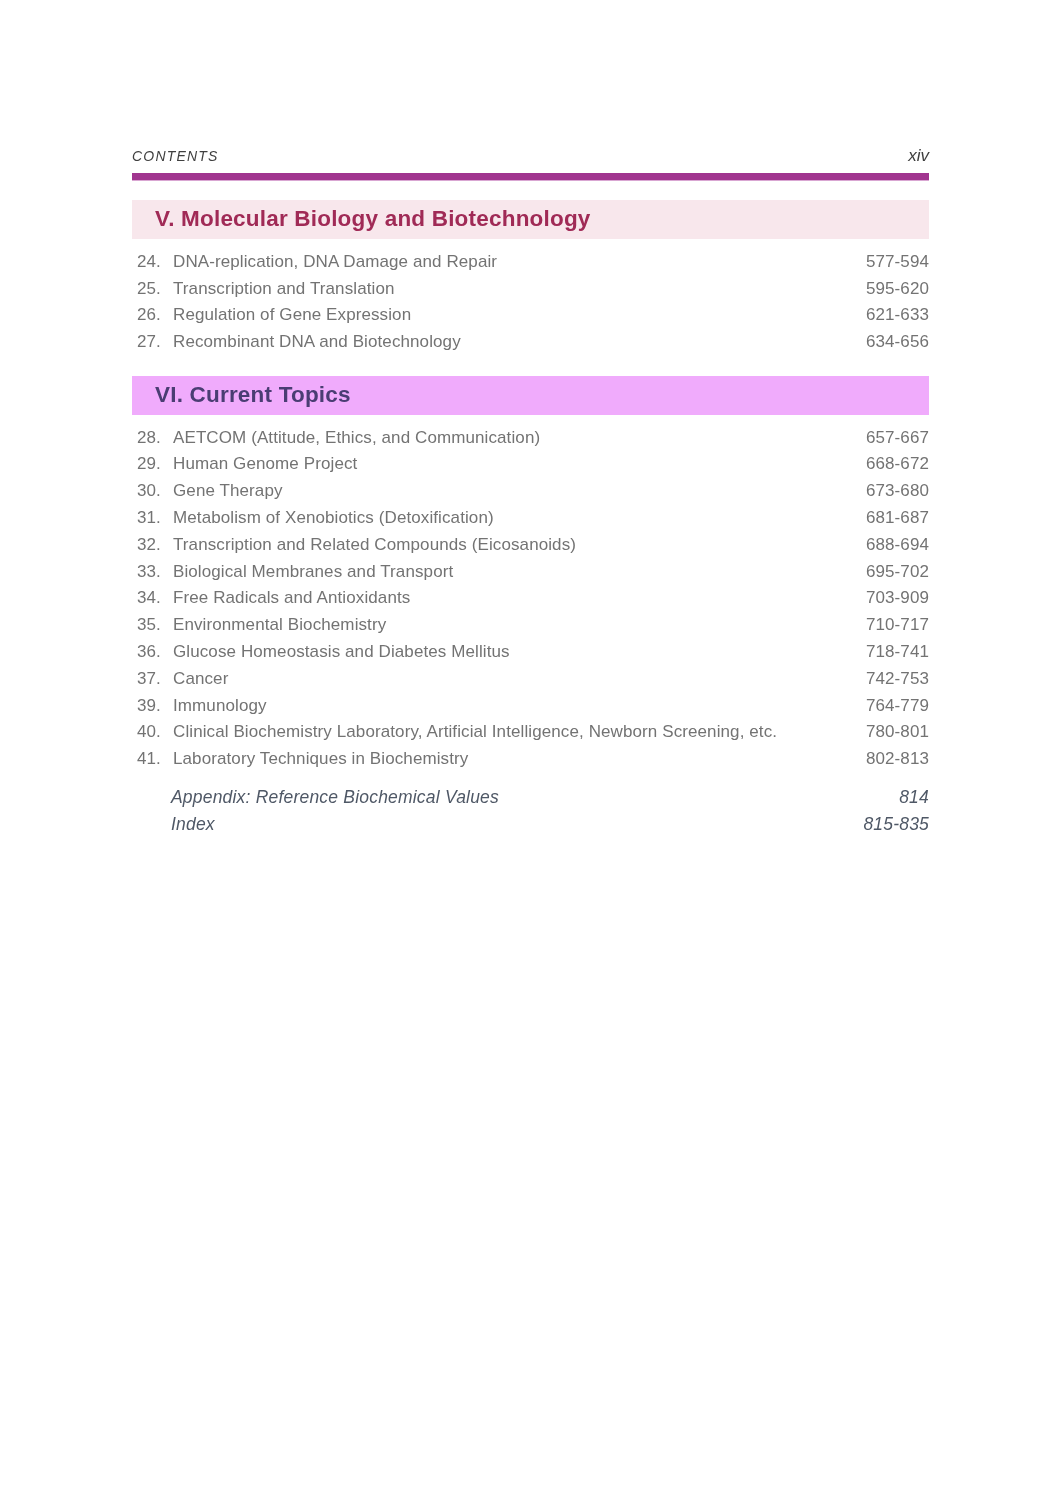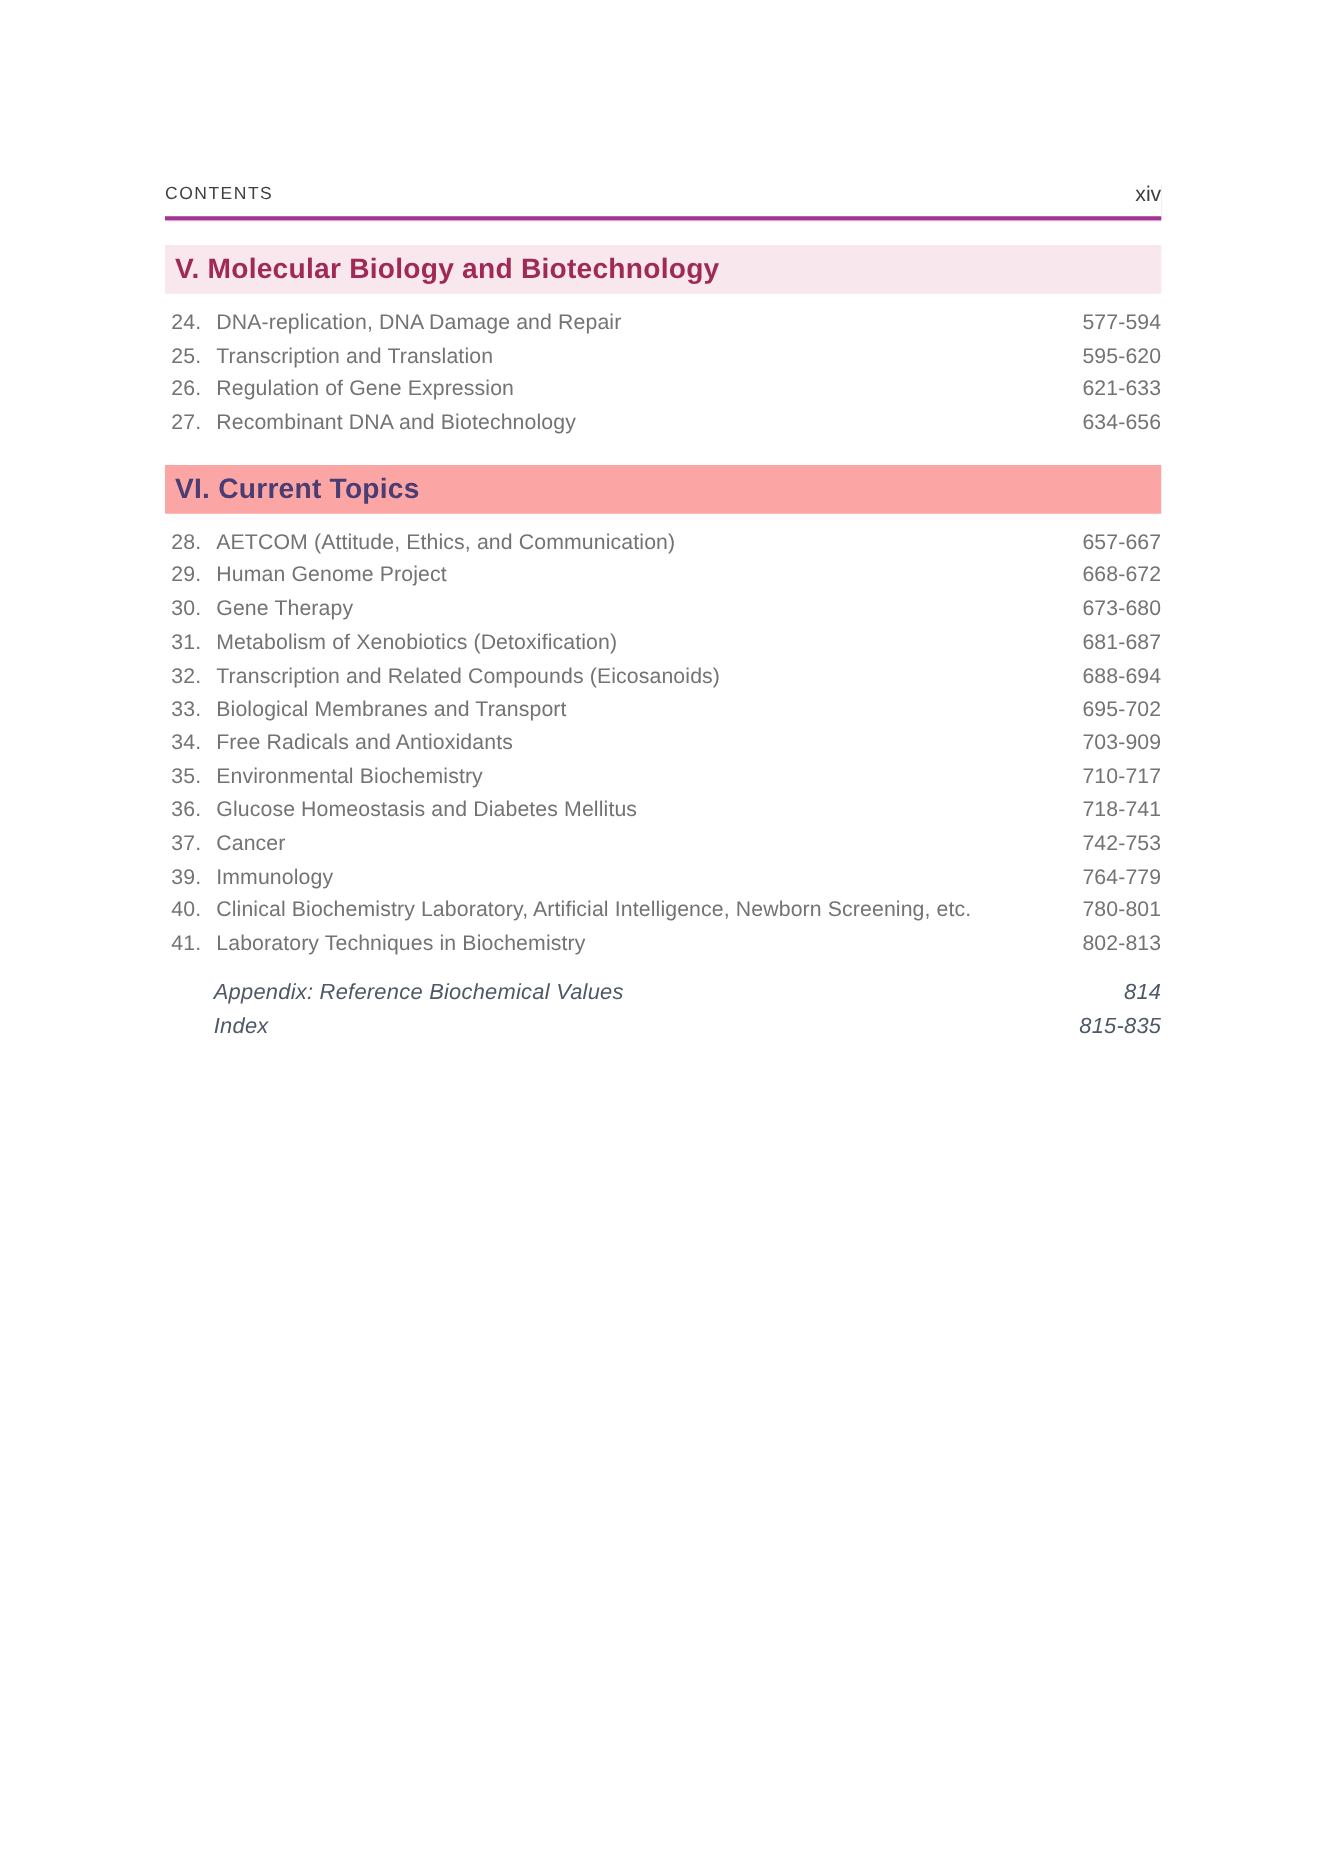--- a/index.html
+++ b/index.html
@@ -19,40 +19,41 @@
   .content {
     position: absolute;
     left: 132px;
     top: 146px;
     width: 797px;
   }
   
   .page-header {
     display: flex;
     justify-content: space-between;
-    align-items: flex-start;
+    align-items: center;
     padding-bottom: 7px;
-    border-bottom: 3px solid #0f766e;
+    border-bottom: 7px solid #0f766e;
     box-shadow: 0 1px 0 #d9a6d2;
+    font-style: italic;
   }
   .running-head {
     font-size: 14px;
     letter-spacing: 1.2px;
     color: #3f3f3f;
     font-weight: 400;
   }
   .folio {
     font-size: 17px;
     color: #3f3f3f;
   }
   
   .toc-section { margin-top: 20px; }
   .section-bar {
     margin: 0 0 10px 0;
-    padding: 7px 10px 7px 8px;
+    padding: 7px 10px 7px 23px;
     font-size: 22.5px;
     font-weight: 700;
     letter-spacing: 0.2px;
     line-height: 1.1;
   }
   
   .rows { padding-left: 5px; }
   .toc-row {
     display: flex;
     align-items: baseline;
@@ -126,21 +127,21 @@
 
   <div class="toc-row">
     <span class="num">27.</span>
     <span class="title">Recombinant DNA and Biotechnology</span>
     <span class="pages">634-656</span>
   </div>
 </div>
   </section>
 
   <section class="toc-section">
-    <h2 class="section-bar" style="color: rgb(74, 61, 115); background: #fca5a5;">VI. Current Topics</h2>
+    <h2 class="section-bar" style="color: rgb(74, 61, 115); background: #f0abfc;">VI. Current Topics</h2>
     <div class="rows">
   <div class="toc-row">
     <span class="num">28.</span>
     <span class="title">AETCOM (Attitude, Ethics, and Communication)</span>
     <span class="pages">657-667</span>
   </div>
 
   <div class="toc-row">
     <span class="num">29.</span>
     <span class="title">Human Genome Project</span>

